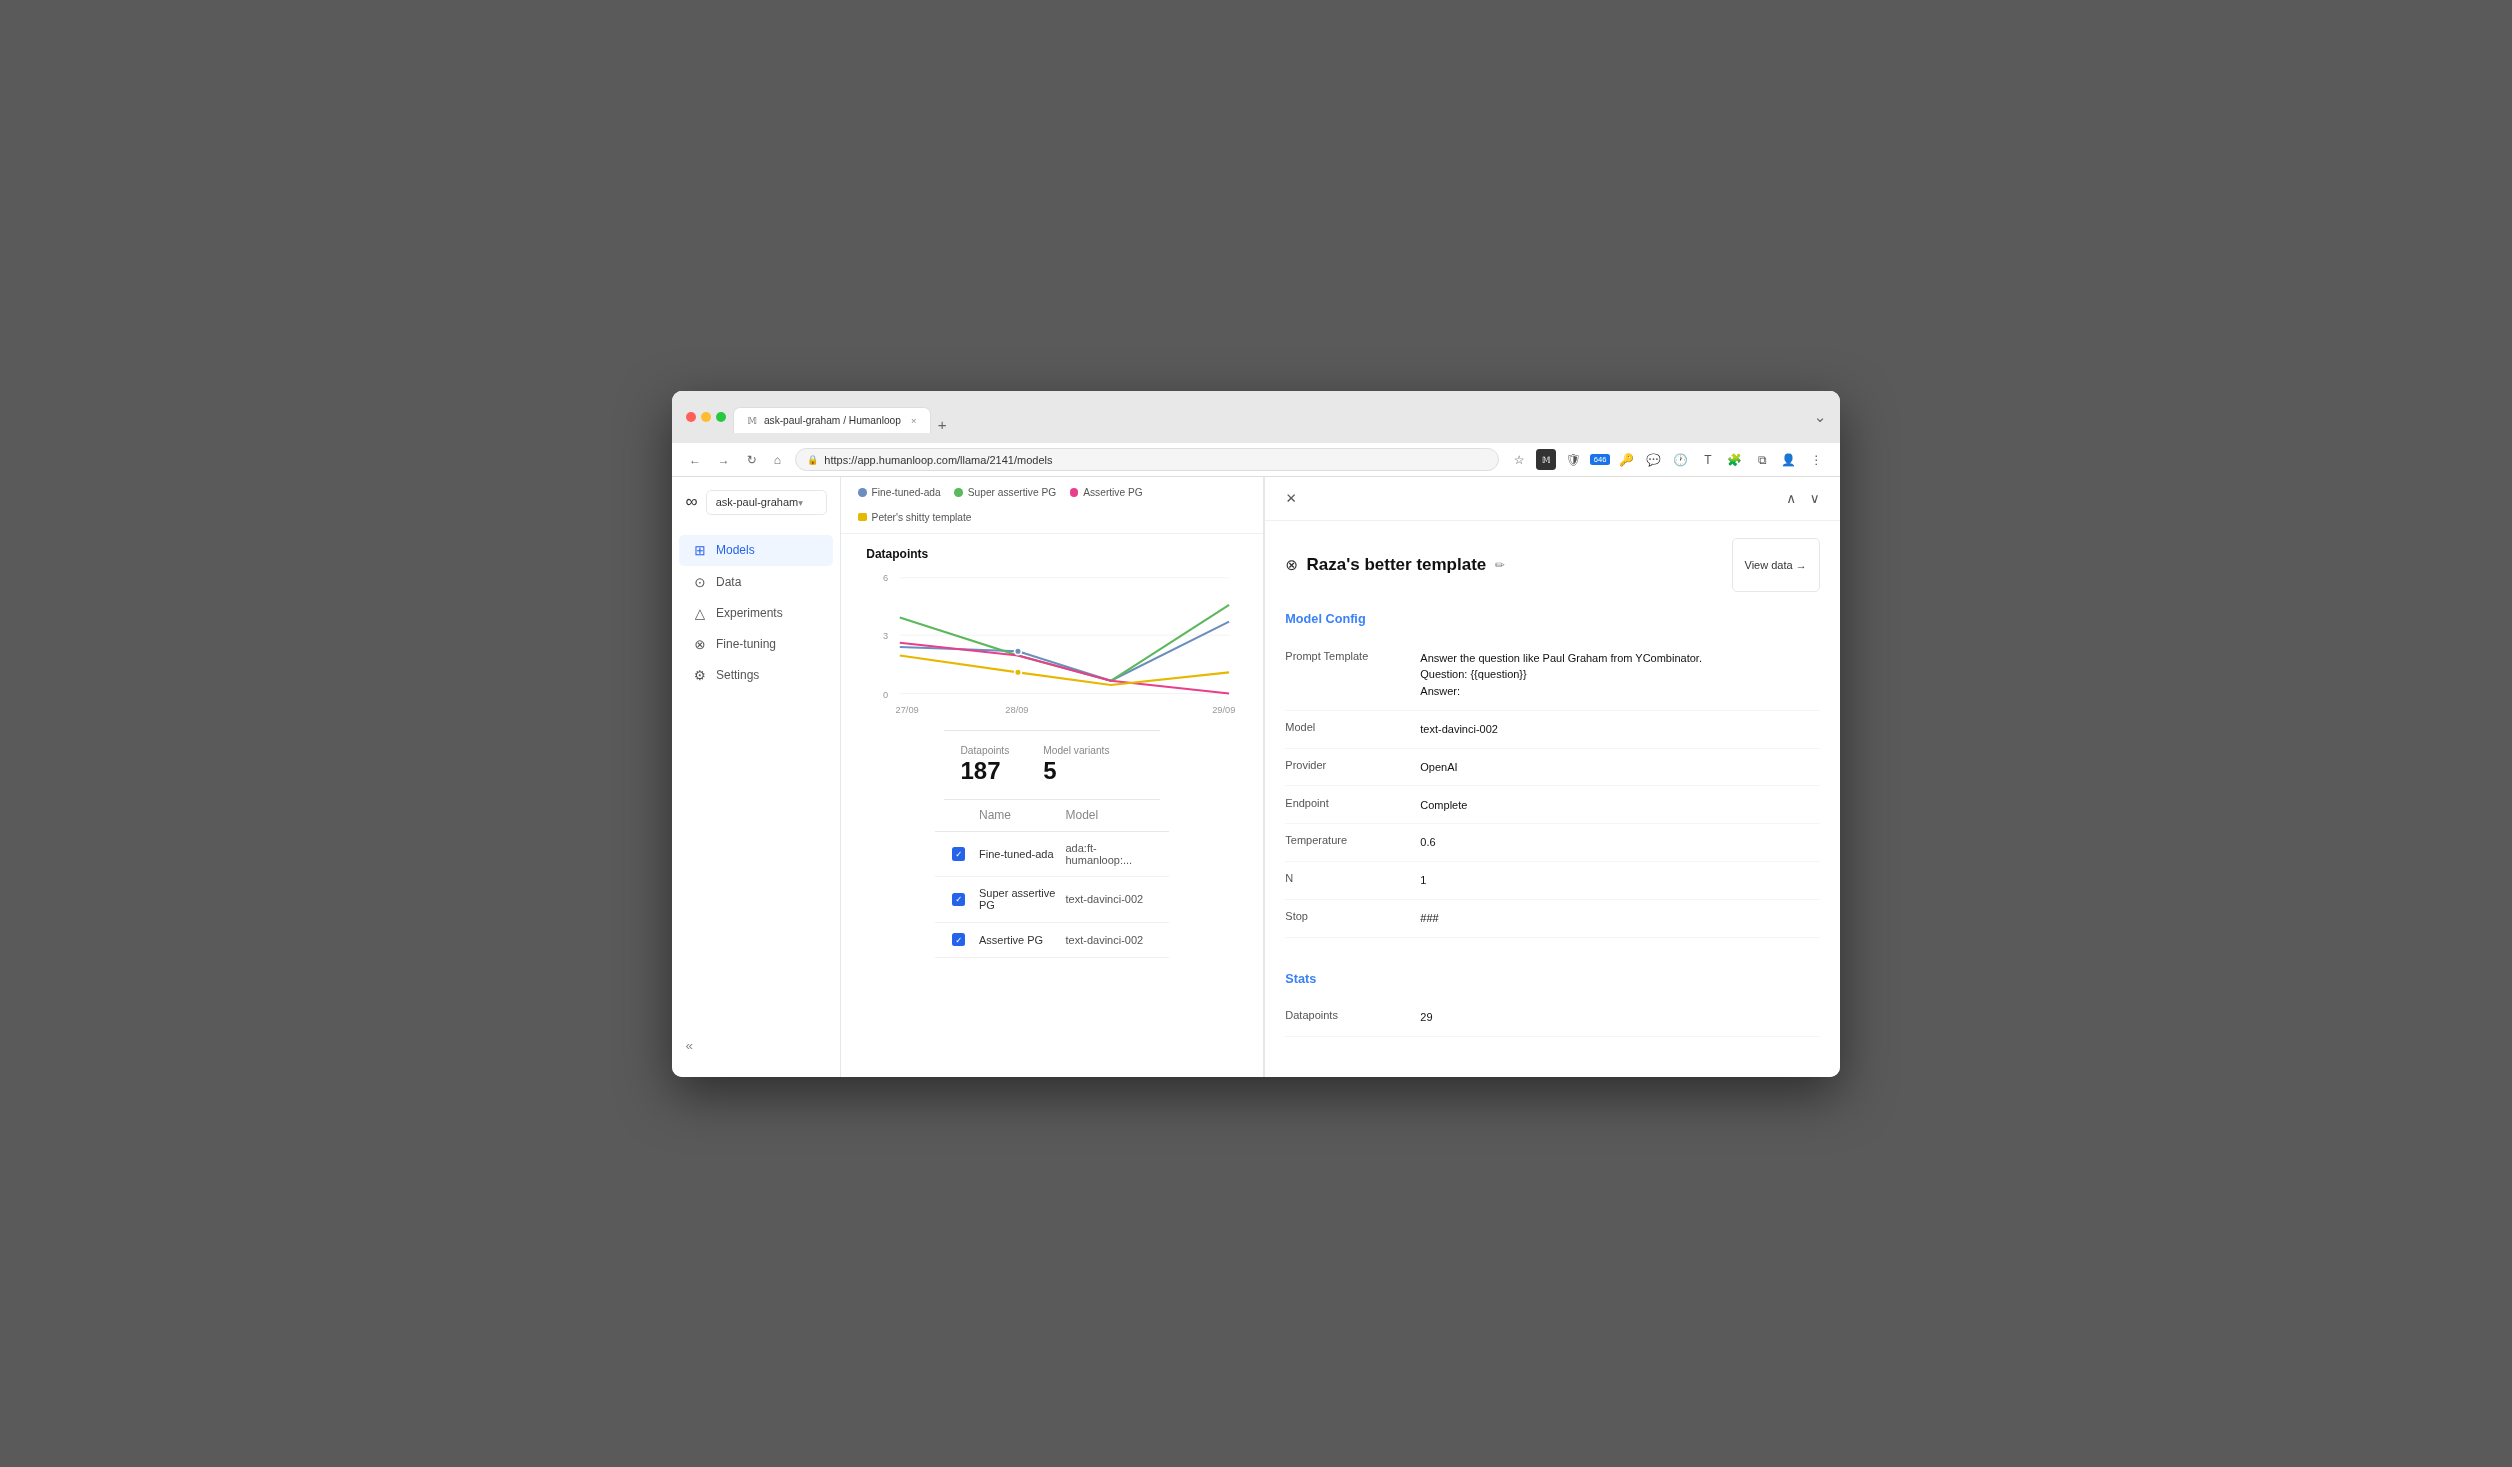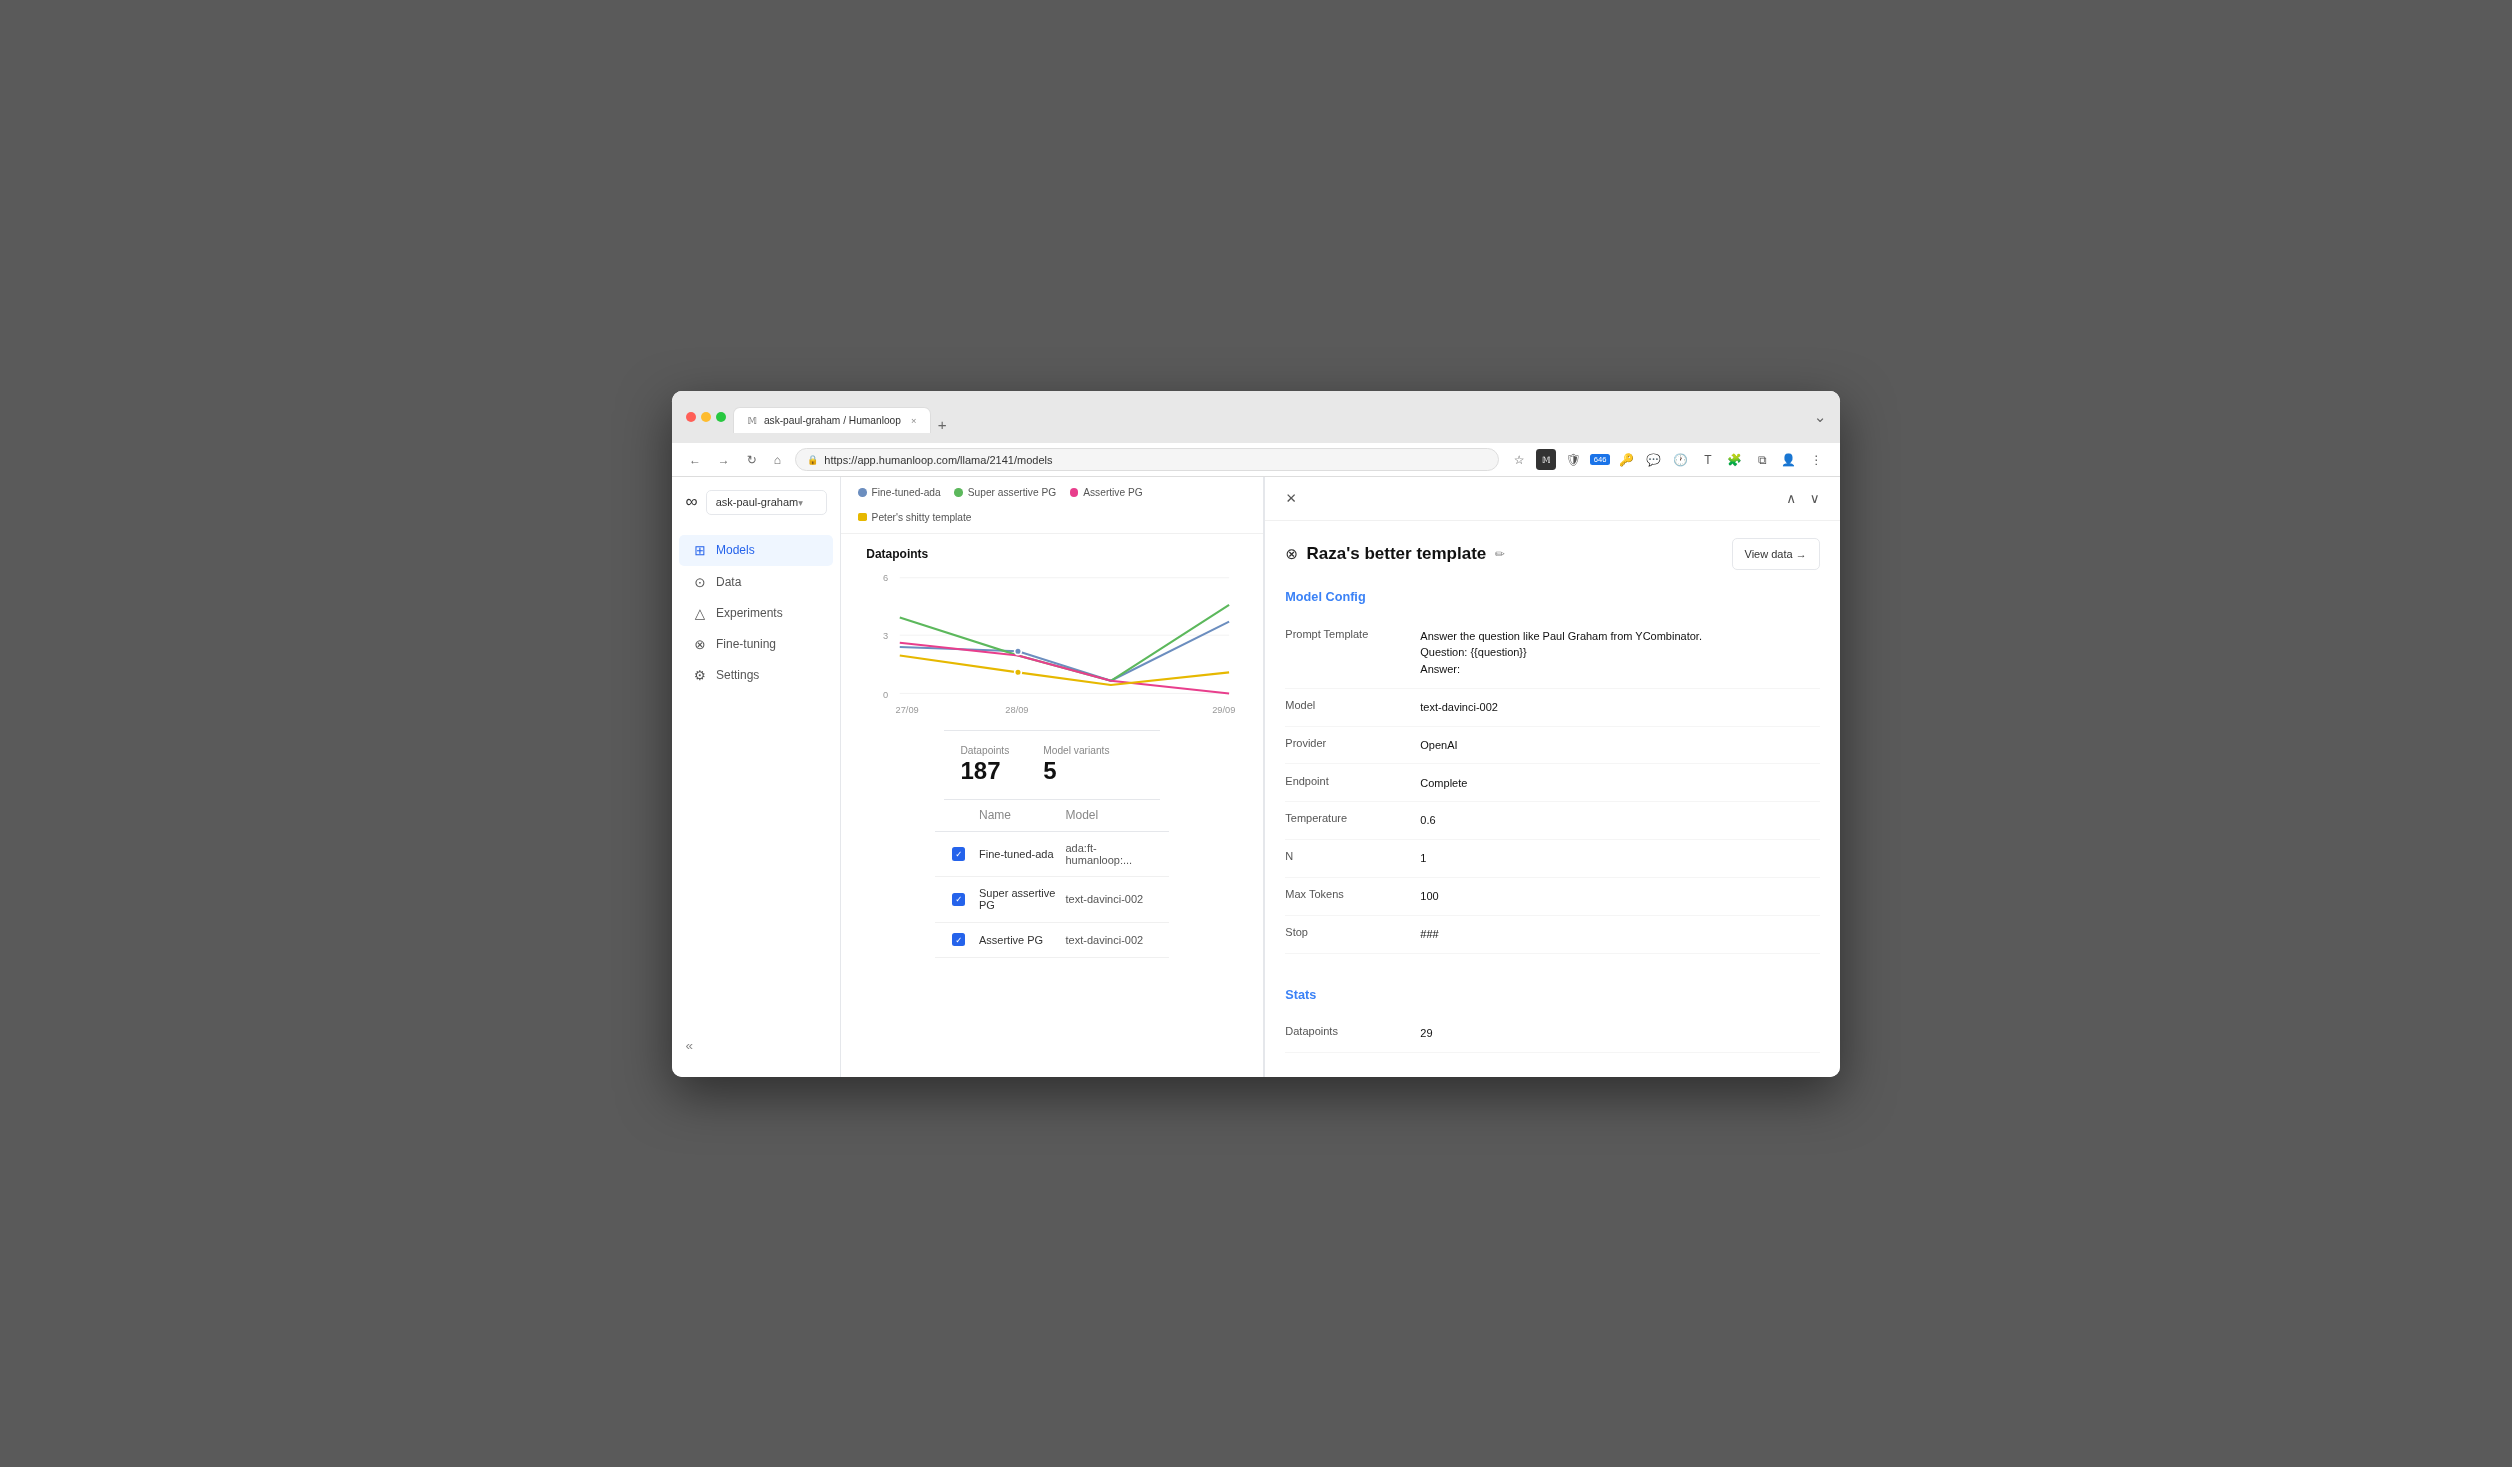--- a/index.html
+++ b/index.html
@@ -302,21 +302,21 @@
       font-weight: 700;
       color: #111;
     }
 
     .edit-icon-btn { background: none; border: none; cursor: pointer; color: #888; font-size: 12px; }
 
     .view-data-btn {
       background: white;
       border: 0.8px solid #e5e7eb;
       border-radius: 5.1px;
-      padding: 9px 12px;
+      padding: 20px 12px;
       font-size: 11px;
       color: #333;
       cursor: pointer;
       display: flex;
       align-items: center;
       gap: 5.1px;
     }
 
     .detail-body { padding: 0 20.3px; }
 
@@ -591,24 +591,20 @@
           <div class="config-row">
             <div class="config-label">Temperature</div>
             <div class="config-value">0.6</div>
           </div>
 
           <div class="config-row">
             <div class="config-label">N</div>
             <div class="config-value">1</div>
           </div>
 
-          <div class="config-row">
-            <div class="config-label">Max Tokens</div>
-            <div class="config-value">100</div>
-          </div>
 
           <div class="config-row">
             <div class="config-label">Stop</div>
             <div class="config-value">###</div>
           </div>
 
           <div class="stats-section">
             <div class="section-title">Stats</div>
             <div class="config-row">
               <div class="config-label">Datapoints</div>

